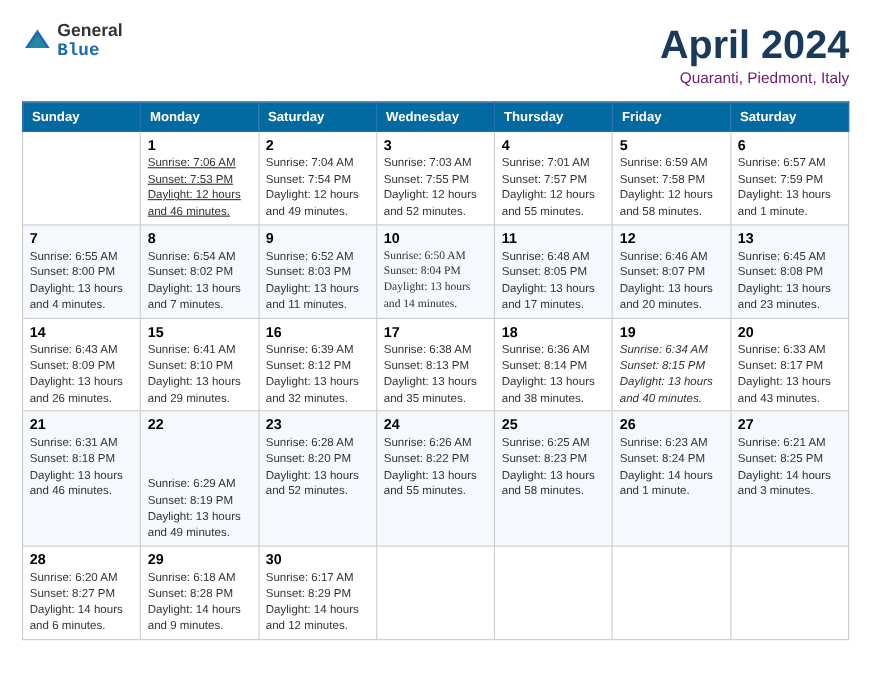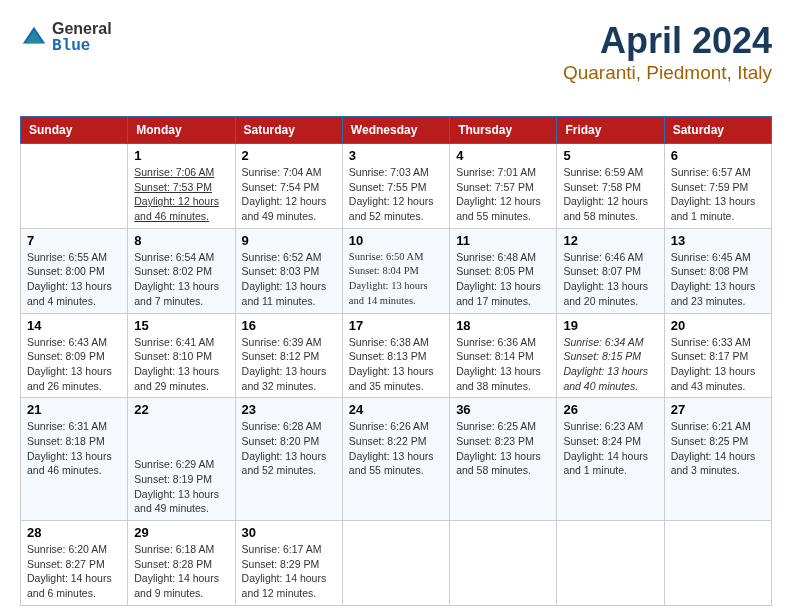--- a/index.html
+++ b/index.html
@@ -7,21 +7,21 @@
       font-family: Arial, sans-serif;
       background: #fff;
       width: 792px;
       min-height: 612px;
       padding: 20px;
     }
     .header {
       display: flex;
       justify-content: space-between;
       align-items: flex-start;
-      margin-bottom: 32px;
+      margin-bottom: 14px;
     }
     .logo {
       display: flex;
       align-items: center;
       gap: 4px;
     }
     .logo-text {
       display: flex;
       flex-direction: column;
       line-height: 1.1;
@@ -43,22 +43,22 @@
     }
     .title-block {
       text-align: right;
     }
     .month-title {
       font-size: 36px;
       font-weight: bold;
       color: #1a3a5c;
     }
     .subtitle {
-      font-size: 19px;
-      color: #a16207;
+      font-size: 14px;
+      color: #701a75;
     }
     .calendar {
       width: 100%;
       border-collapse: collapse;
       font-size: 11px;
     }
     .calendar th {
       background: #2a6db5;
       color: #fff;
       text-align: left;
@@ -88,21 +88,21 @@
     .empty-cell {
       background: #f9f9f9;
     }
     tr:nth-child(even) td {
       background: #f5f8fc;
     }
     tr:nth-child(odd) td {
       background: #ffffff;
     }
     .calendar thead tr th {
-      background: #b91c1c;
+      background: #0369a1;
     }
   </style>
 </head>
 <body>
 
 <div class="header">
   <div class="logo">
     <svg class="logo-icon" viewBox="0 0 40 40">
       <polygon points="20,4 36,28 4,28" fill="#1a6bb5"></polygon>
       <polygon points="20,10 32,28 8,28" fill="#2a9d8f" opacity="0.6"></polygon>
@@ -301,21 +301,21 @@
 and 52 minutes.</div>
         </td>
         <td>
           <span class="day-num">24</span>
           <div class="day-info" style="white-space: pre-line;">Sunrise: 6:26 AM
 Sunset: 8:22 PM
 Daylight: 13 hours
 and 55 minutes.</div>
         </td>
         <td>
-          <span class="day-num">36</span>
+          <span class="day-num">25</span>
           <div class="day-info" style="white-space: pre-line;">Sunrise: 6:25 AM
 Sunset: 8:23 PM
 Daylight: 13 hours
 and 58 minutes.</div>
         </td>
         <td>
           <span class="day-num">26</span>
           <div class="day-info" style="white-space: pre-line;">Sunrise: 6:23 AM
 Sunset: 8:24 PM
 Daylight: 14 hours

